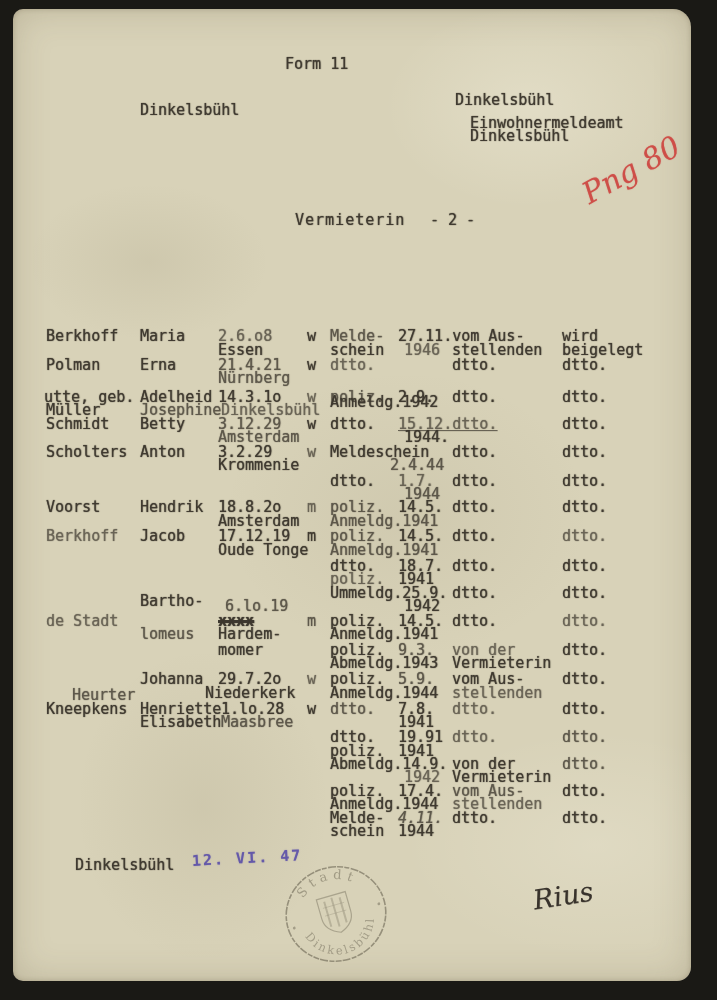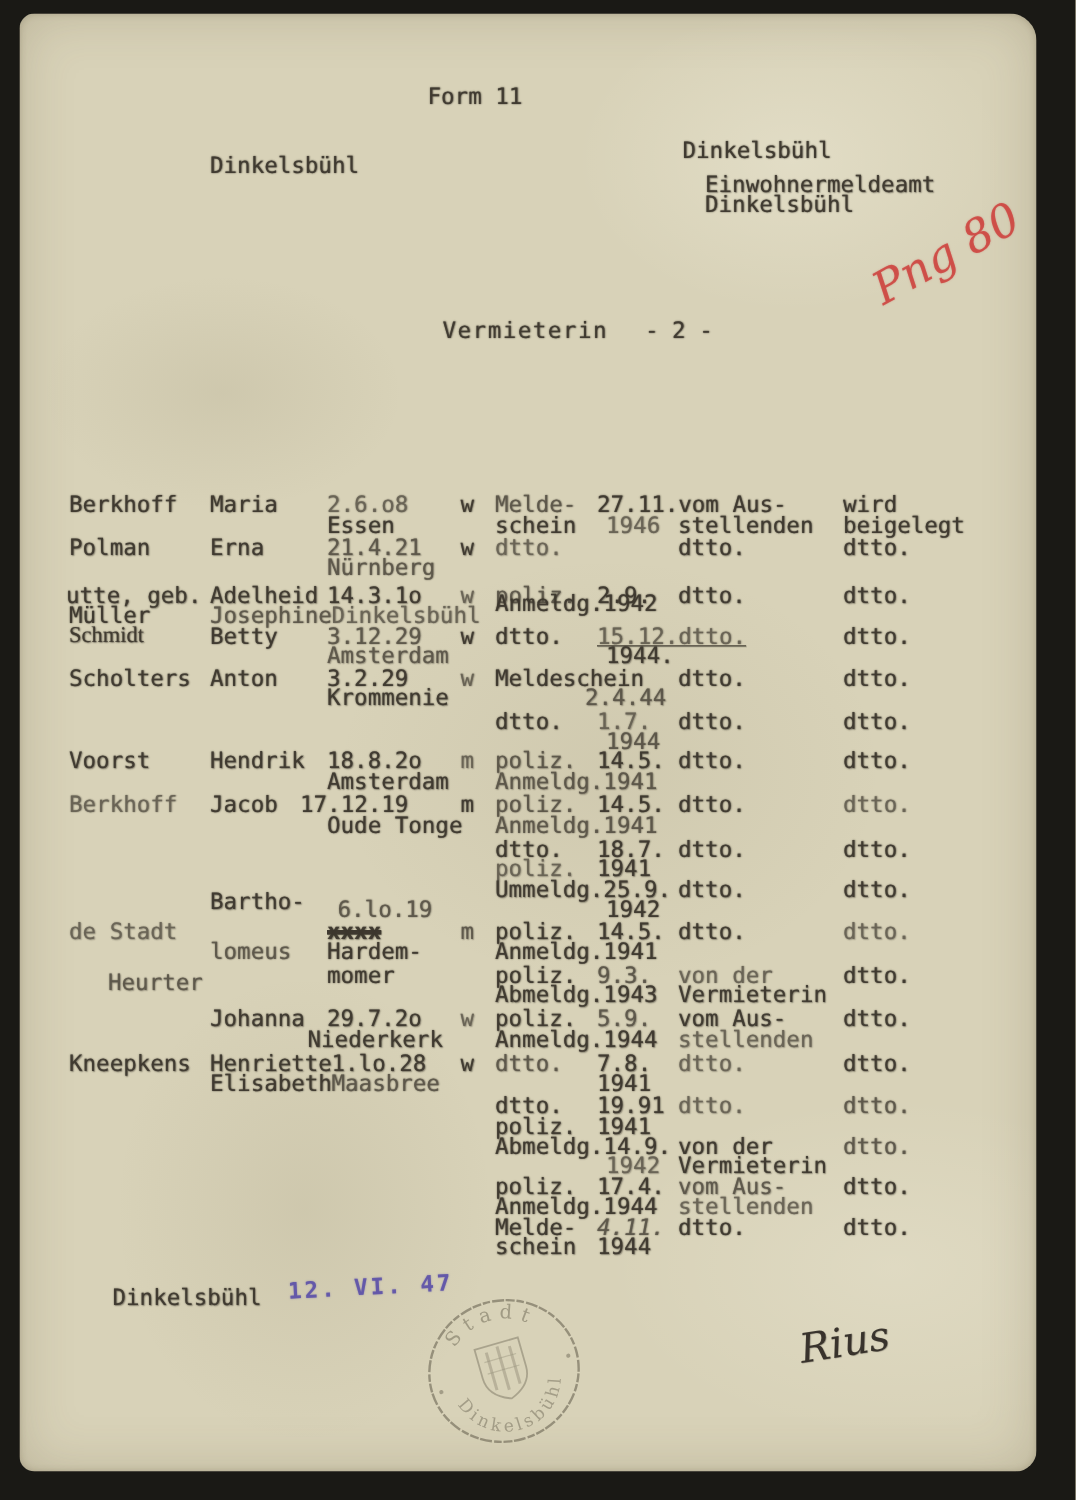--- a/index.html
+++ b/index.html
@@ -104,21 +104,21 @@
       <span class="run" style="left: 218px; top: 390px;">14.3.1o</span>
       <span class="run" style="left: 307px; top: 390px;">w</span>
       <span class="run" style="left: 330px; top: 390px;">poliz.</span>
       <span class="run" style="left: 398px; top: 390px;">2.9.</span>
       <span class="run" style="left: 452px; top: 390px;">dtto.</span>
       <span class="run" style="left: 562px; top: 390px;">dtto.</span>
       <span class="run" style="left: 46px; top: 403px;">Müller</span>
       <span class="run" style="left: 140px; top: 403px;">Josephine</span>
       <span class="run" style="left: 221px; top: 403px;">Dinkelsbühl</span>
       <span class="run" style="left: 330px; top: 395px;">Anmeldg.1942</span>
-      <span class="run" style="left: 46px; top: 417px; font-family: Liberation Serif, serif;">Schmidt</span>
+      <span class="run" style="left: 46px; top: 417px;">Schmidt</span>
       <span class="run" style="left: 140px; top: 417px;">Betty</span>
       <span class="run" style="left: 218px; top: 417px;">3.12.29</span>
       <span class="run" style="left: 307px; top: 417px;">w</span>
       <span class="run" style="left: 330px; top: 417px;">dtto.</span>
       <span class="run" style="left: 398px; top: 417px; text-decoration: underline;">15.12.dtto.</span>
       <span class="run" style="left: 562px; top: 417px;">dtto.</span>
       <span class="run" style="left: 218px; top: 430px;">Amsterdam</span>
       <span class="run" style="left: 404px; top: 430px;">1944.</span>
       <span class="run" style="left: 46px; top: 445px;">Scholters</span>
       <span class="run" style="left: 140px; top: 445px;">Anton</span>
@@ -139,21 +139,21 @@
       <span class="run" style="left: 218px; top: 500px;">18.8.2o</span>
       <span class="run" style="left: 307px; top: 500px;">m</span>
       <span class="run" style="left: 330px; top: 500px;">poliz.</span>
       <span class="run" style="left: 398px; top: 500px;">14.5.</span>
       <span class="run" style="left: 452px; top: 500px;">dtto.</span>
       <span class="run" style="left: 562px; top: 500px;">dtto.</span>
       <span class="run" style="left: 218px; top: 514px;">Amsterdam</span>
       <span class="run" style="left: 330px; top: 514px;">Anmeldg.1941</span>
       <span class="run" style="left: 46px; top: 529px;">Berkhoff</span>
       <span class="run" style="left: 140px; top: 529px;">Jacob</span>
-      <span class="run" style="left: 200px; top: 529px; text-align: right;">17.12.19</span>
+      <span class="run" style="left: 218px; top: 529px; text-align: right;">17.12.19</span>
       <span class="run" style="left: 307px; top: 529px;">m</span>
       <span class="run" style="left: 330px; top: 529px;">poliz.</span>
       <span class="run" style="left: 398px; top: 529px;">14.5.</span>
       <span class="run" style="left: 452px; top: 529px;">dtto.</span>
       <span class="run" style="left: 562px; top: 529px;">dtto.</span>
       <span class="run" style="left: 218px; top: 543px;">Oude Tonge</span>
       <span class="run" style="left: 330px; top: 543px;">Anmeldg.1941</span>
       <span class="run" style="left: 330px; top: 559px;">dtto.</span>
       <span class="run" style="left: 398px; top: 559px;">18.7.</span>
       <span class="run" style="left: 452px; top: 559px;">dtto.</span>
@@ -176,21 +176,21 @@
       <span class="run" style="left: 140px; top: 627px;">lomeus</span>
       <span class="run" style="left: 218px; top: 627px;">Hardem-</span>
       <span class="run" style="left: 330px; top: 627px;">Anmeldg.1941</span>
       <span class="run" style="left: 218px; top: 643px;">momer</span>
       <span class="run" style="left: 330px; top: 643px;">poliz.</span>
       <span class="run" style="left: 398px; top: 643px;">9.3.</span>
       <span class="run" style="left: 452px; top: 643px;">von der</span>
       <span class="run" style="left: 562px; top: 643px;">dtto.</span>
       <span class="run" style="left: 330px; top: 656px;">Abmeldg.1943</span>
       <span class="run" style="left: 452px; top: 656px;">Vermieterin</span>
-      <span class="run" style="left: 46px; top: 648px; padding-left: 26px;">Heurter</span>
+      <span class="run" style="left: 46px; top: 688px; padding-left: 26px;">Heurter</span>
       <span class="run" style="left: 140px; top: 672px;">Johanna</span>
       <span class="run" style="left: 218px; top: 672px;">29.7.2o</span>
       <span class="run" style="left: 307px; top: 672px;">w</span>
       <span class="run" style="left: 330px; top: 672px;">poliz.</span>
       <span class="run" style="left: 398px; top: 672px;">5.9.</span>
       <span class="run" style="left: 452px; top: 672px;">vom Aus-</span>
       <span class="run" style="left: 562px; top: 672px;">dtto.</span>
       <span class="run" style="left: 205px; top: 686px;">Niederkerk</span>
       <span class="run" style="left: 330px; top: 686px;">Anmeldg.1944</span>
       <span class="run" style="left: 452px; top: 686px;">stellenden</span>

